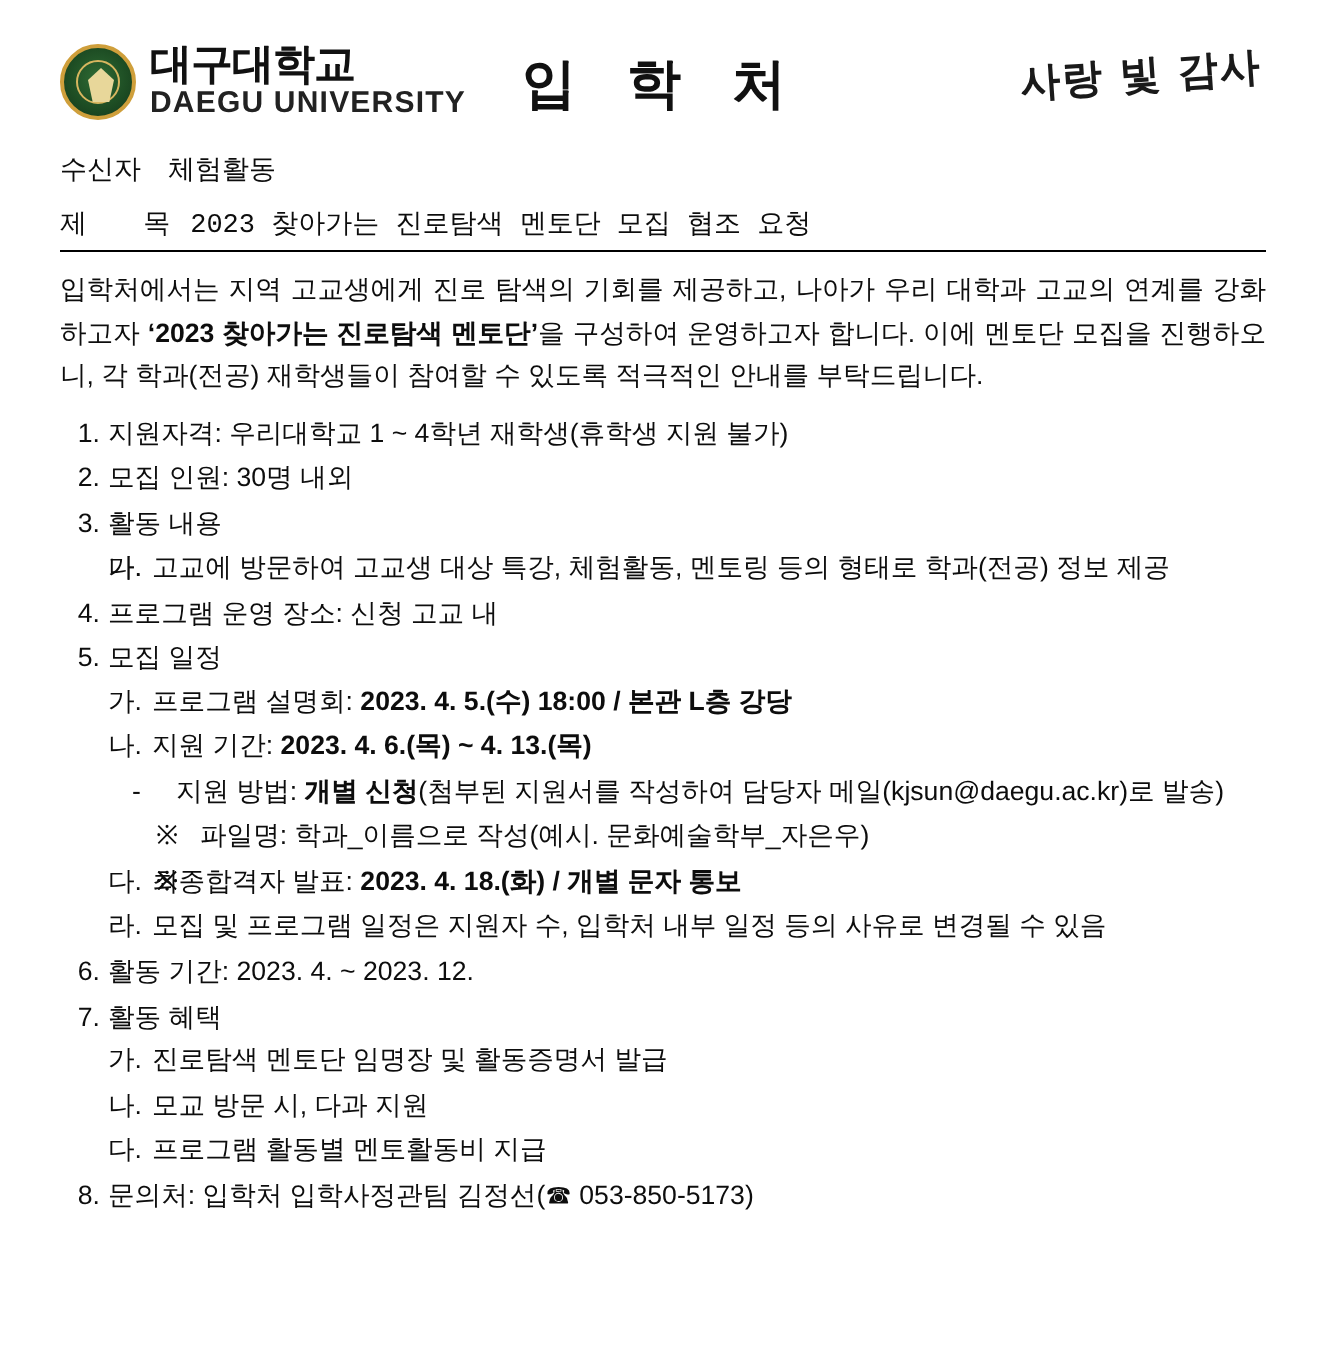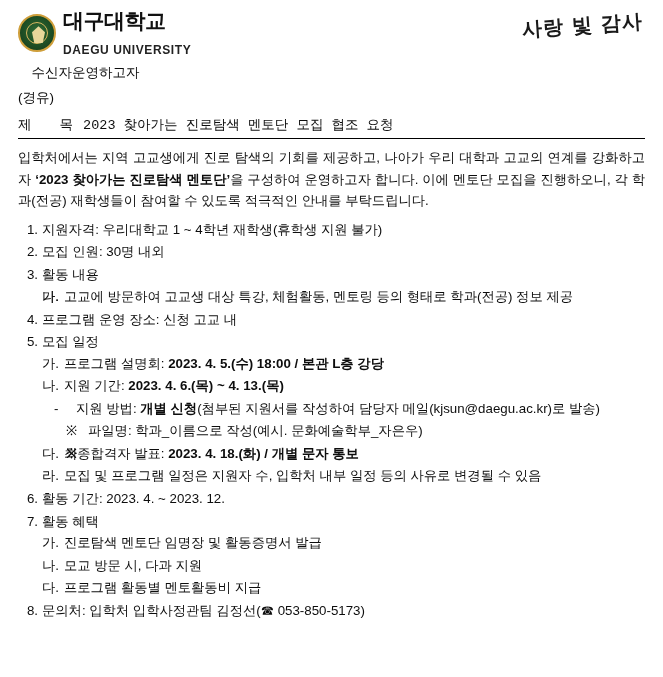--- a/index.html
+++ b/index.html
@@ -11,21 +11,21 @@
     height: 677px;
     background: #ffffff;
     font-family: "Liberation Sans", sans-serif;
     color: #000000;
     overflow: hidden;
   }
   .page {
     position: relative;
     width: 663px;
     height: 677px;
-    padding: 4px;
+    padding: 16px;
     box-sizing: border-box;
   }
 
   
   .header {
     position: relative;
     height: 52px;
     padding: 6px 14px 0 14px;
     box-sizing: border-box;
   }
@@ -70,25 +70,25 @@
     margin-left: 7px;
     line-height: 1.05;
   }
   .uni-ko {
     font-size: 21px;
     font-weight: bold;
     letter-spacing: -0.5px;
     color: #111111;
   }
   .uni-en {
-    font-size: 12px;
+    font-size: 15px;
     font-weight: bold;
     letter-spacing: 0.6px;
     color: #222222;
-    margin-top: 12px;
+    margin-top: 0;
   }
   .doc-org {
     position: absolute;
     left: 0;
     right: 0;
     top: 8px;
     text-align: center;
     font-size: 27px;
     font-weight: bold;
     letter-spacing: 9px;
@@ -112,21 +112,20 @@
     font-size: 13.5px;
     color: #0d0d0d;
   }
   .meta-row {
     margin-bottom: 7px;
     white-space: nowrap;
   }
   .meta-label {
     display: inline-block;
     min-width: 54px;
-    text-align: right;
   }
   .subject-row {
     margin-top: 9px;
     margin-bottom: 4px;
     font-size: 13.5px;
     font-family: Liberation Mono, monospace;
   }
   .subject-label {
     display: inline-block;
     min-width: 54px;
@@ -192,29 +191,27 @@
 <div class="page">
 
   <div class="header">
     <div class="logo-block">
       <div class="emblem"></div>
       <div class="uni-names">
         <div class="uni-ko">대구대학교</div>
         <div class="uni-en">DAEGU UNIVERSITY</div>
       </div>
     </div>
+    <div class="doc-org">입 학 처</div>
     <div class="slogan">사랑 빛 감사</div>
   </div>
 
   <div class="meta">
     <div class="meta-row">
-      <span class="meta-label">수신자</span><span>운영하고자</span>
-    </div>
-    <div class="meta-row">
-      <span>(경유)</span>
+      <span class="meta-label">수신자</span><span>체험활동</span>
     </div>
     <div class="subject-row">
       <span class="subject-label">제  목</span><span>2023 찾아가는 진로탐색 멘토단 모집 협조 요청</span>
     </div>
   </div>
   <hr class="rule">
 
   <div class="body">
 
     <p class="intro"><span>입학처에서는 지역 고교생에게 진로 탐색의 기회를 제공하고, 나아가 우리 대학과 고교의 연계를 강화하고자 </span><span class="bold">‘2023 찾아가는 진로탐색 멘토단’</span><span>을 구성하여 운영하고자 합니다. 이에 멘토단 모집을 진행하오니, 각 학과(전공) 재학생들이 참여할 수 있도록 적극적인 안내를 부탁드립니다.</span></p>

